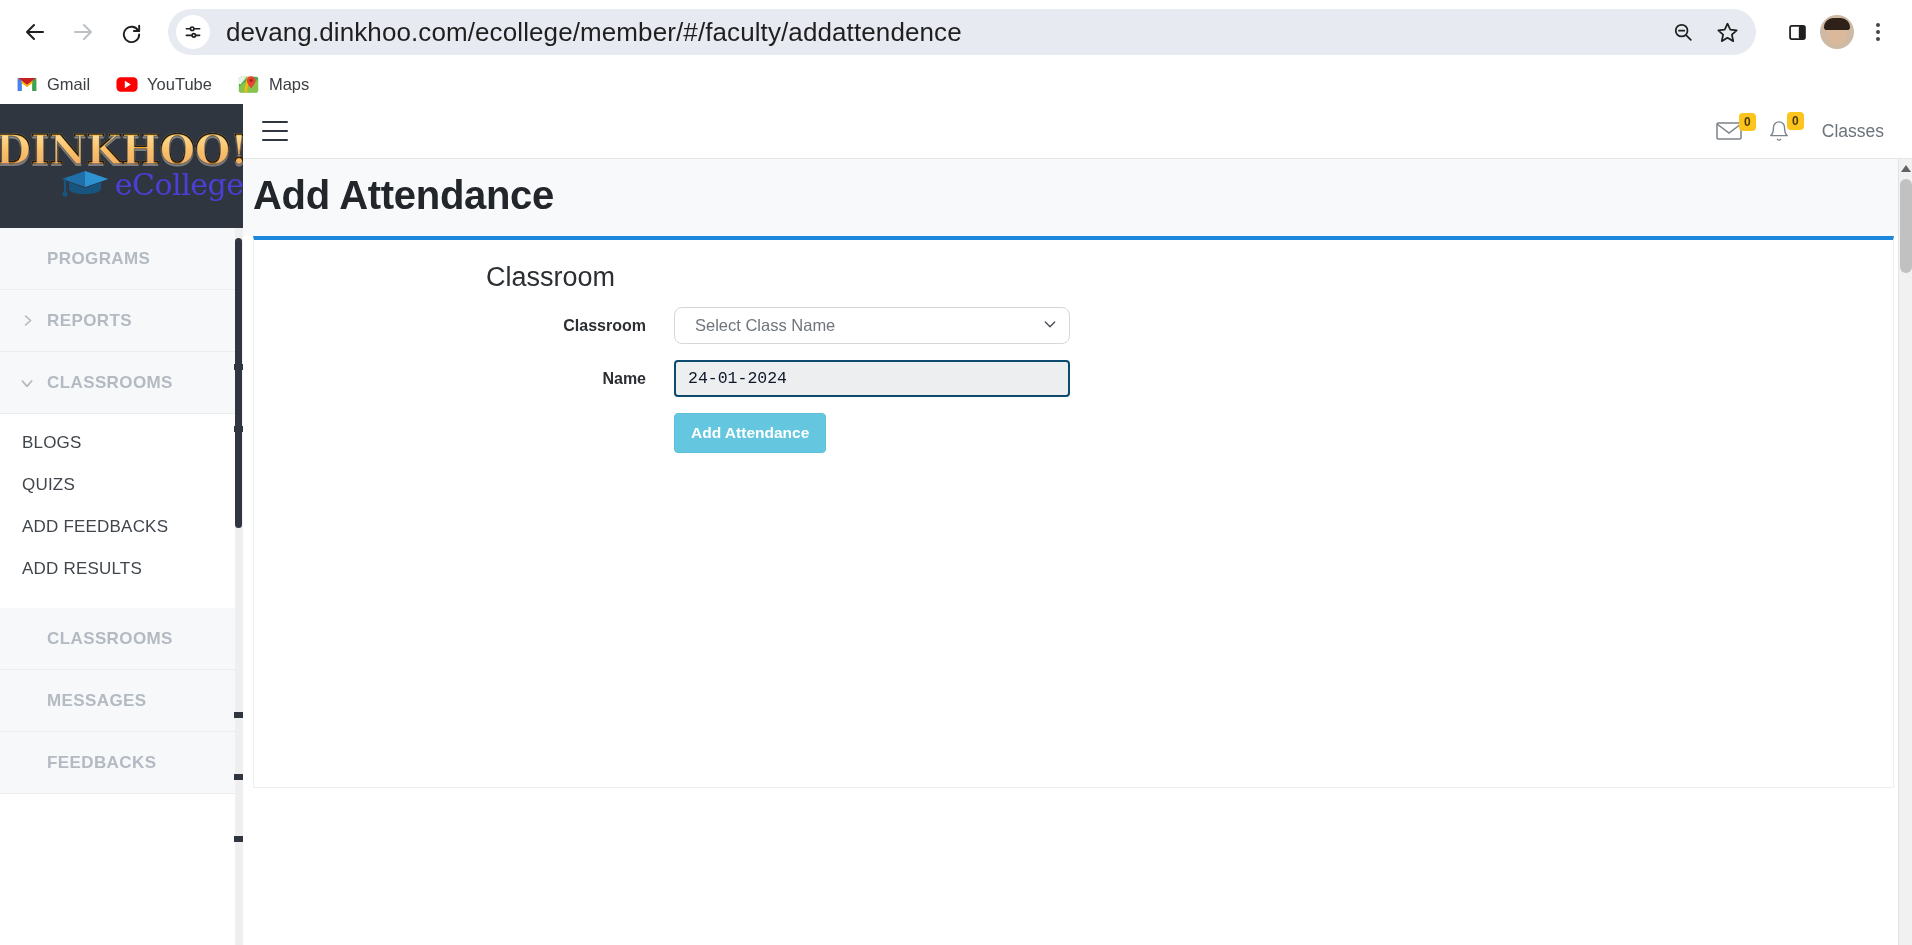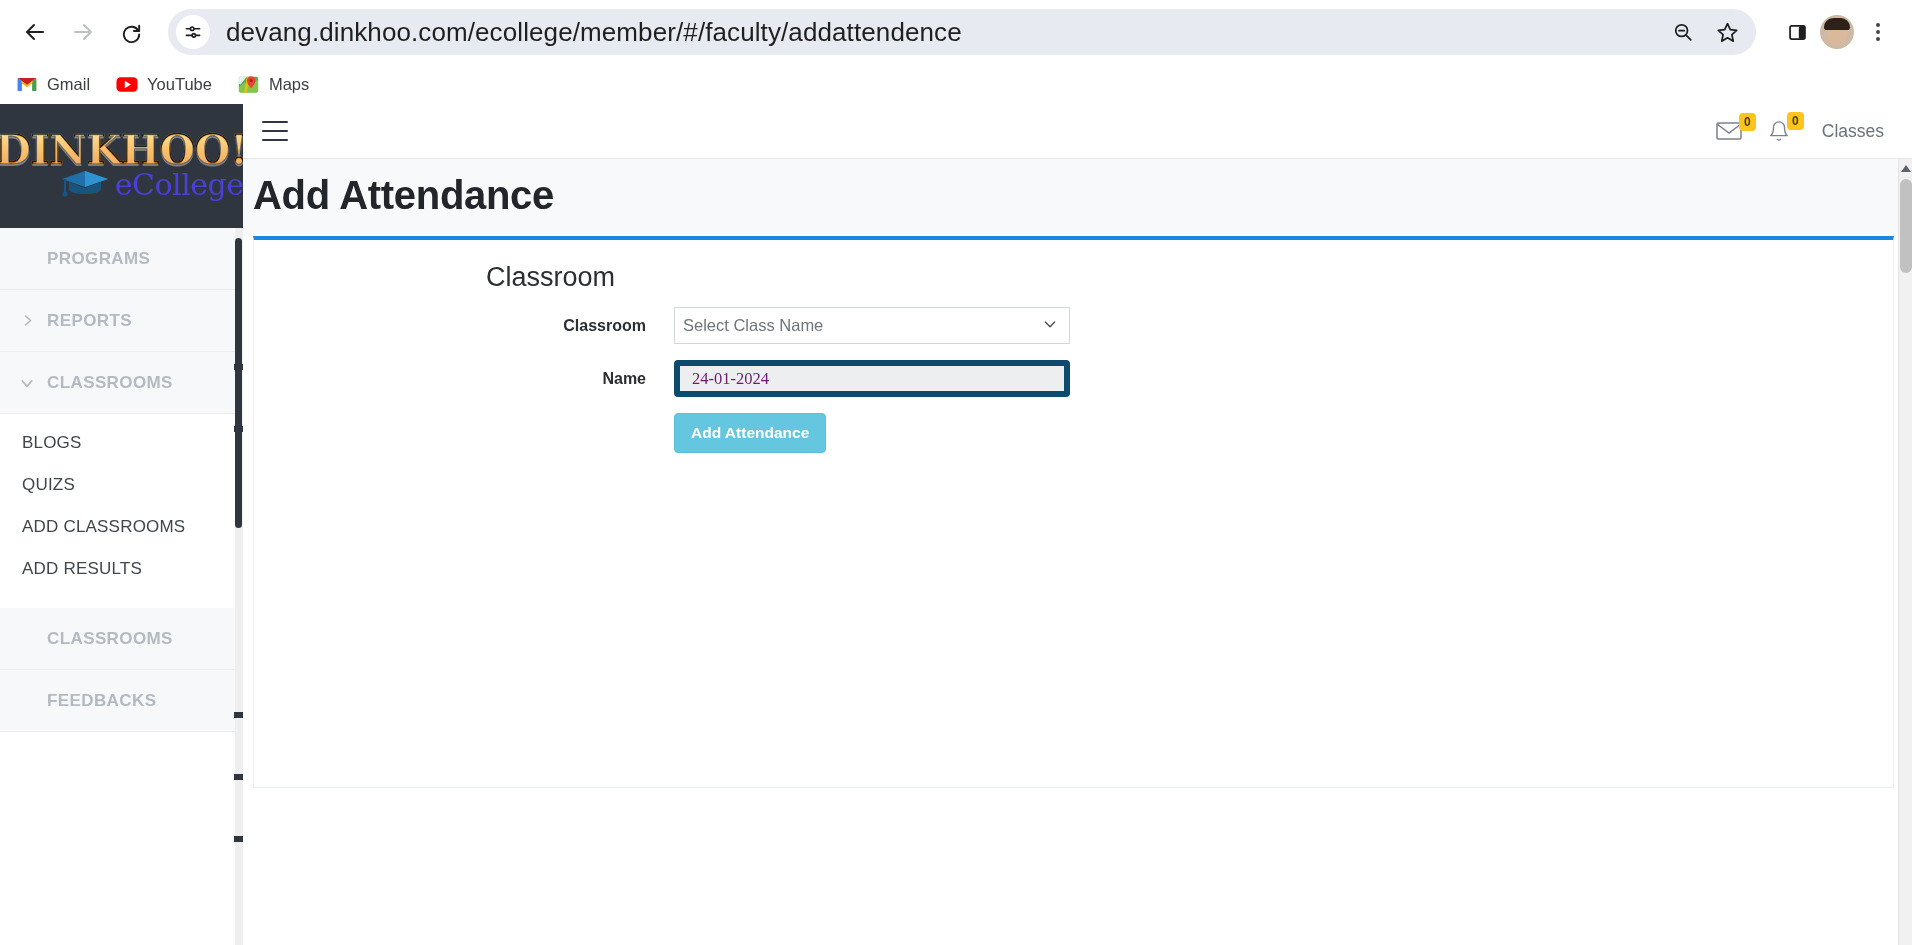--- a/index.html
+++ b/index.html
@@ -367,47 +367,47 @@
     font-size: 16px;
     font-weight: bold;
     color: #2b2f33;
     flex: 0 0 420px;
   }
   .form-control-wrap { width: 396px; flex: 0 0 396px; position: relative; }
   .form-select {
     width: 100%;
     height: 37px;
     border: 1px solid #d4d7da;
-    border-radius: 0;
+    border-radius: 8px;
     background: #ffffff;
     font-size: 16.5px;
     color: #6e757c;
-    padding: 0 32px 0 8px;
+    padding: 0 32px 0 20px;
     font-family: "Liberation Sans", sans-serif;
     appearance: none;
     -webkit-appearance: none;
     cursor: pointer;
     line-height: 35px;
   }
   .select-chev {
     position: absolute;
     right: 12px; top: 50%;
     transform: translateY(-50%);
     pointer-events: none;
   }
   .form-input-disabled {
     width: 100%;
     height: 37px;
-    border: 6px solid #0c4a6e;
+    border: 2px solid #0c4a6e;
     border-radius: 4px;
     background: #eceeef;
     font-size: 16.5px;
-    color: #701a75;
+    color: #0f172a;
     padding: 0 12px;
-    font-family: Liberation Serif, serif;
+    font-family: Liberation Mono, monospace;
     line-height: 35px;
   }
   .btn-row { display: flex; margin-top: 16px; }
   .btn-spacer { width: 420px; flex: 0 0 420px; }
   .btn-primary {
     background: #65c6e0;
     border: 1px solid #5bc0de;
     color: #ffffff;
     font-size: 15.5px;
     font-weight: bold;
@@ -604,31 +604,37 @@
                 <polyline points="5 9 12 17 19 9"></polyline>
               </svg>
           </span>
           <span>CLASSROOMS</span>
         </div>
       </div>
 
       <div class="nav-sub">
         <a class="nav-sub-item">BLOGS</a>
         <a class="nav-sub-item">QUIZS</a>
-        <a class="nav-sub-item">ADD CLASSROOMS</a>
+        <a class="nav-sub-item">ADD FEEDBACKS</a>
         <a class="nav-sub-item">ADD RESULTS</a>
       </div>
 
       <div class="nav-group">
         <div class="nav-group-head">
           <span class="nohev"></span>
           <span>CLASSROOMS</span>
         </div>
       </div>
 
+      <div class="nav-group">
+        <div class="nav-group-head">
+          <span class="nohev"></span>
+          <span>MESSAGES</span>
+        </div>
+      </div>
 
       <div class="nav-group">
         <div class="nav-group-head">
           <span class="nohev"></span>
           <span>FEEDBACKS</span>
         </div>
       </div>
 
     </nav>
 

